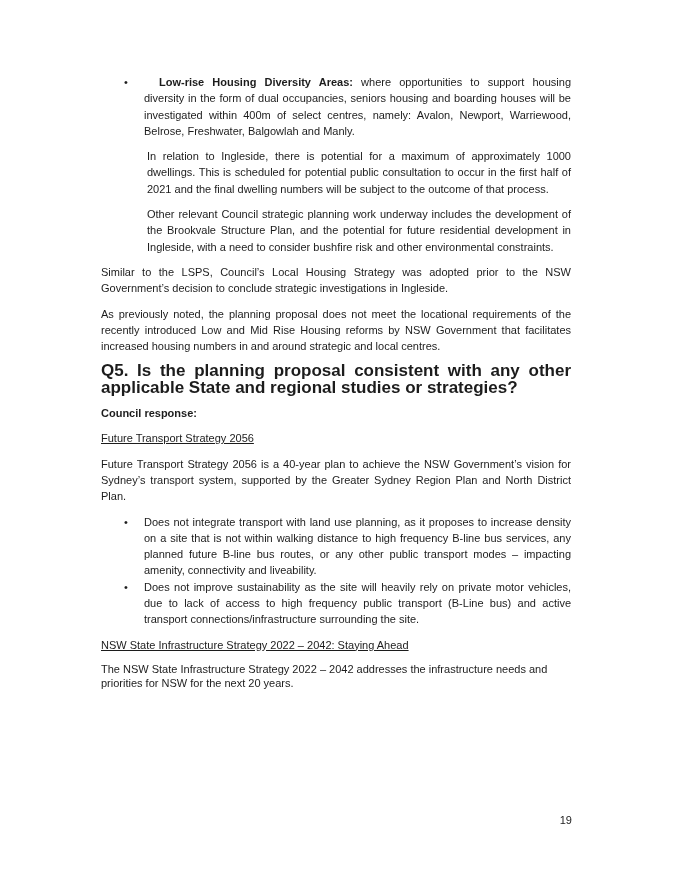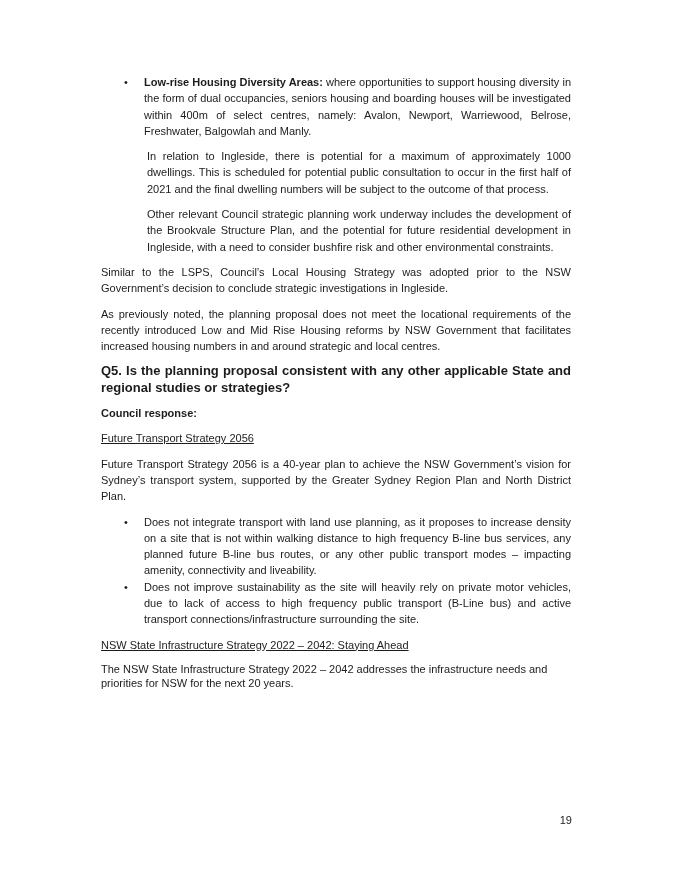--- a/index.html
+++ b/index.html
@@ -35,39 +35,39 @@
   }
   .bullet-text {
     flex: 1 1 auto;
     text-align: justify;
   }
   .quote {
     margin: 0 0 9px 46px;
     text-align: justify;
   }
   .question-heading {
-    font-size: 13px;
+    font-size: 17px;
     font-weight: bold;
     margin: 0 0 9px 0;
     text-align: justify;
   }
   .bold-label { font-weight: bold; }
   .underlined-heading { text-decoration: underline; }
   .last-para {
     text-align: left;
     line-height: 14px;
     margin-bottom: 2px;
   }
   .page-number {
     position: absolute;
     top: 812px;
     right: 103px;
     font-size: 11px;
   }
-  b, i { font-style: inherit; }
+  b, i { font-style: inherit; margin-left: 15px; }
   b { font-weight: bold; }
   i { font-style: italic; }
 </style>
 </head>
 <body>
 
 <div class="content">
 
   <div class="bullet-list">
     <div class="bullet-item">

